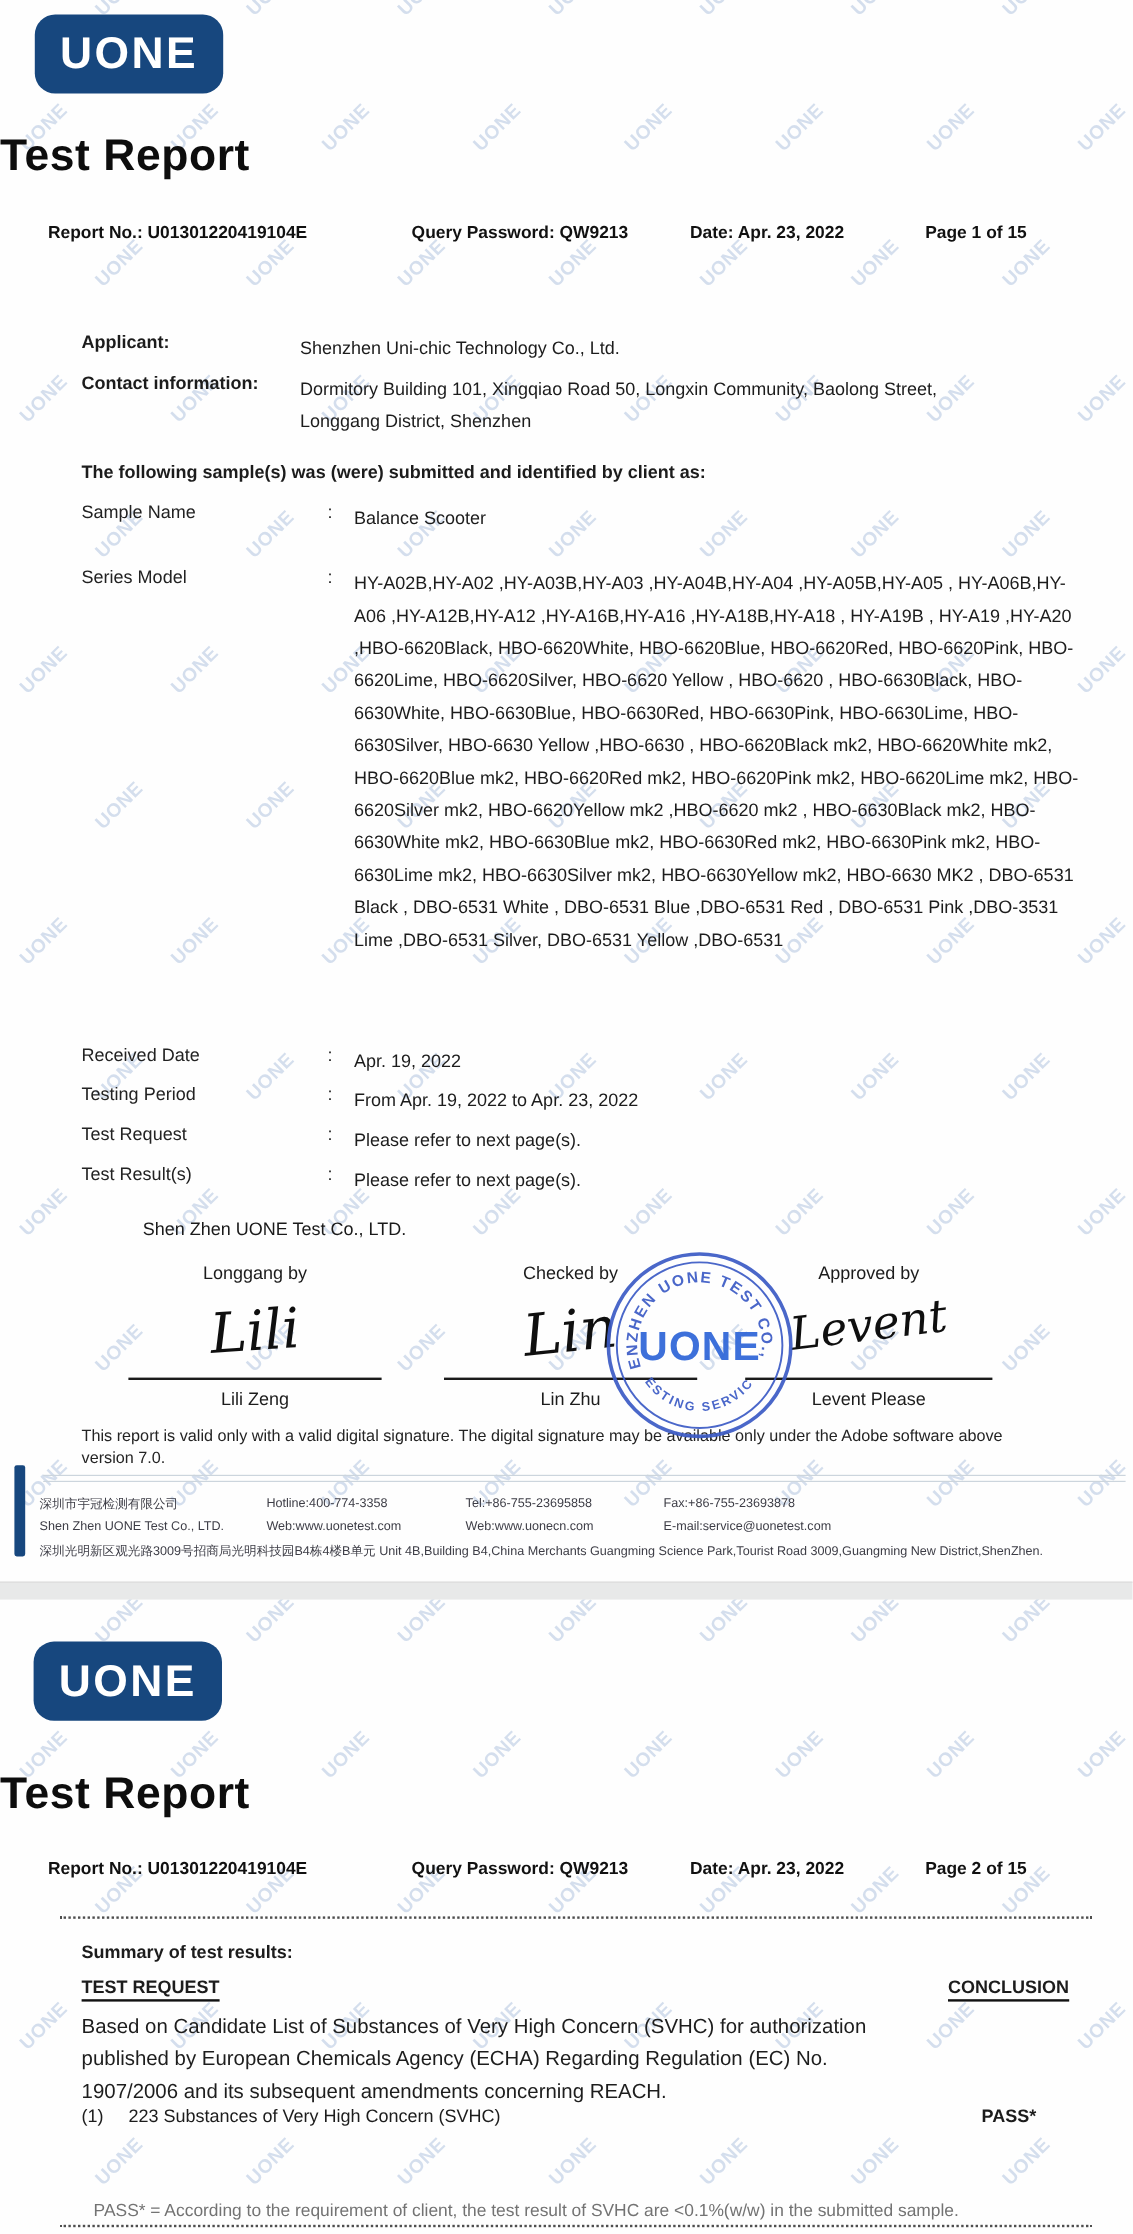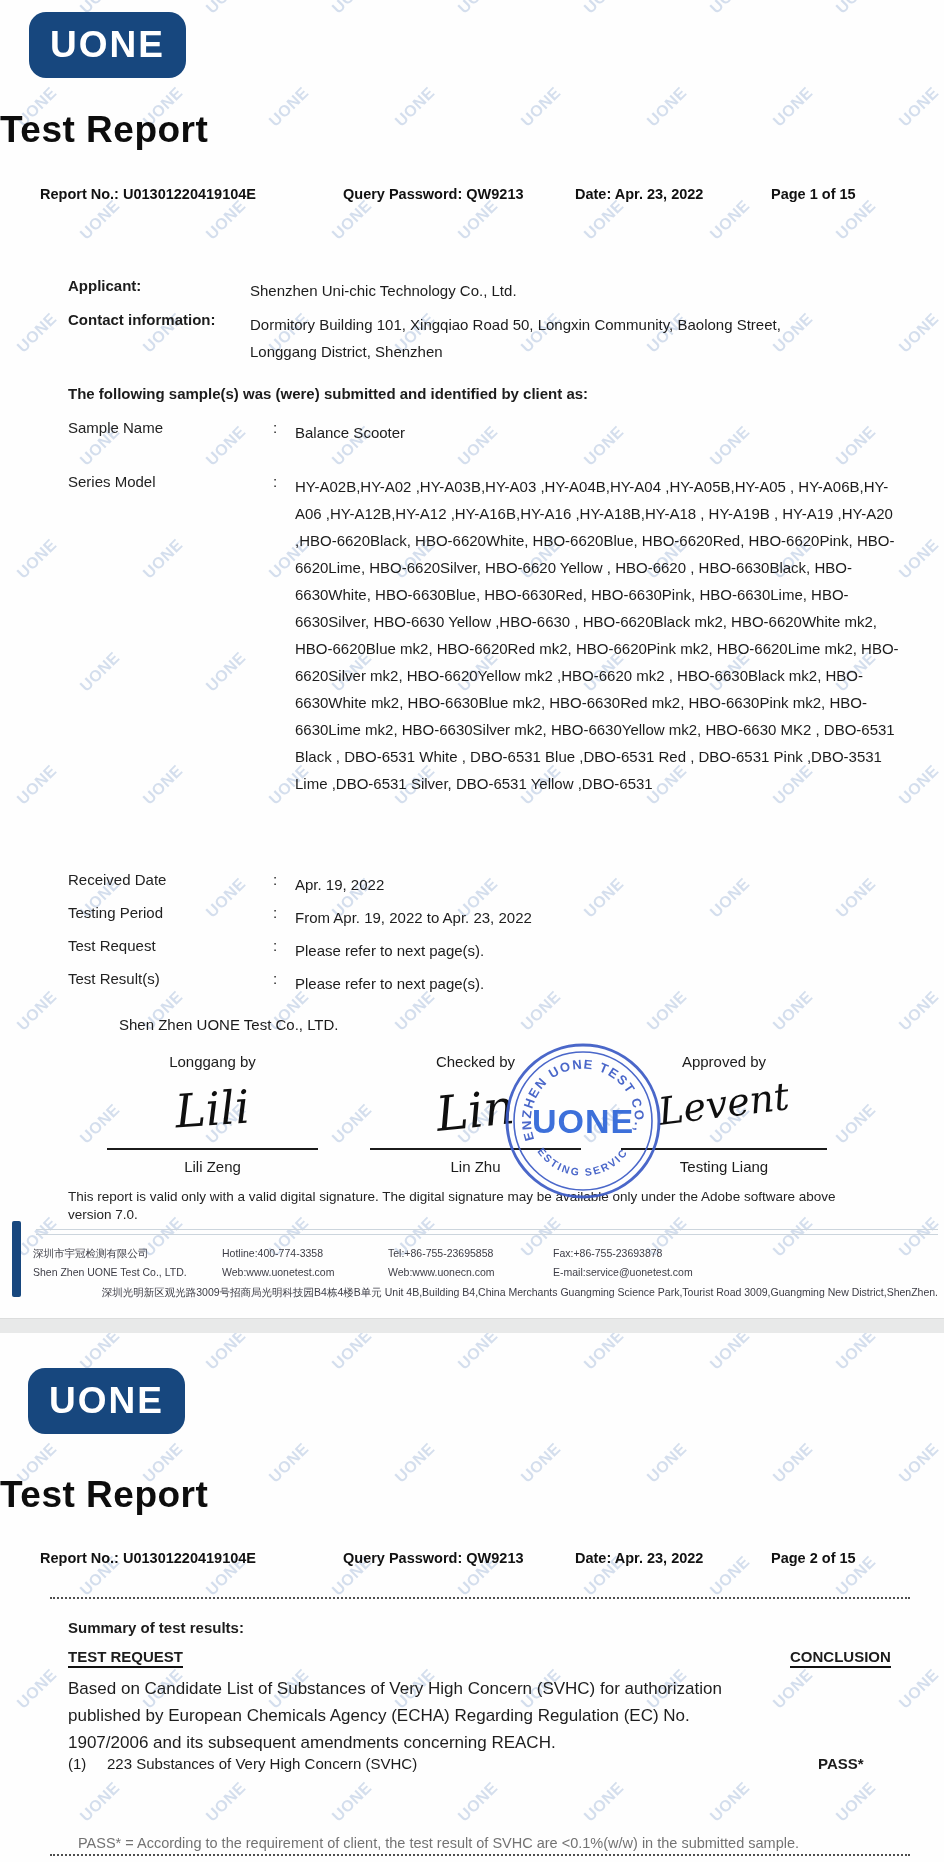--- a/index.html
+++ b/index.html
@@ -70,21 +70,21 @@
   
   .frules { position:absolute; top:1229px; left:36px; width:902px; height:6px;
     border-top:1px solid #ccd5dd; border-bottom:1px solid #ccd5dd; }
   .fbar { position:absolute; top:1221px; left:12px; width:9px; height:76px;
     background:#17477e; border-radius:2px; }
   .frow { position:absolute; left:0; width:944px; height:14px; font-size:10.5px; color:#3d3d46; }
   #frow1 { top:1247px; } #frow2 { top:1266px; }
   .frow span { position:absolute; top:0; white-space:nowrap; }
   .fc1 { left:33px; } .fc2 { left:183px;margin-left:39px; } .fc3 { left:388px; } .fc4 { left:553px; }
   .faddr { position:absolute; top:1286px; left:33px; width:905px; font-size:10.5px;
-    color:#3d3d46; white-space:nowrap; overflow:hidden;text-align:right; }
+    color:#3d3d46; white-space:nowrap; overflow:hidden; }
   
   .dotted { position:absolute; left:50px; width:860px; height:0; border-top:2px dotted #4e4e4e; }
   #dot-top { top:264px; } #dot-bottom { top:521px; }
   .summary { position:absolute; top:286px; left:68px; font-size:15px; font-weight:bold; }
   .colhead { position:absolute; top:315px; font-size:15px; font-weight:bold;
     border-bottom:2px solid #111; padding-bottom:1px; }
   #col-req { left:68px; } #col-con { left:790px; }
   .para { position:absolute; top:342px; left:68px; width:680px; font-size:17px;
     line-height:27px; color:#1d1d1d; }
   .item-no   { position:absolute; top:422px; left:68px;  font-size:15px; }
@@ -271,21 +271,21 @@
     <div class="sig-role c2">Checked by</div>
     <div class="sig-role c3">Approved by</div>
     <div class="sig-script-box c1" id="sig-s1"><span class="sig-script">Lili</span></div>
     <div class="sig-script-box c2" id="sig-s2"><span class="sig-script">Lin</span></div>
     <div class="sig-script-box c3" id="sig-s3"><span class="sig-script">Levent</span></div>
     <div class="sig-line c1"></div>
     <div class="sig-line c2"></div>
     <div class="sig-line c3"></div>
     <div class="sig-name c1">Lili Zeng</div>
     <div class="sig-name c2">Lin Zhu</div>
-    <div class="sig-name c3">Testing Liang</div>
+    <div class="sig-name c3">Levent Please</div>
 
     <svg class="stamp" viewBox="-81 -81 162 162">
       <circle r="76" fill="none" stroke="#3d5cc6" stroke-width="3"></circle>
       <circle r="69" fill="none" stroke="#3d5cc6" stroke-width="1.6"></circle>
       <path id="arcTop" d="M -50 14 A 52 52 0 1 1 50 14" fill="none"></path>
       <path id="arcBot" d="M -46 30 A 55 55 0 0 0 46 30" fill="none"></path>
       <text font-size="13" font-weight="bold" fill="#3d5cc6" letter-spacing="1.5" font-family="Liberation Sans, sans-serif">
         <textPath href="#arcTop" startOffset="50%" text-anchor="middle">SHENZHEN UONE TEST CO.,LTD</textPath>
       </text>
       <text font-size="10.5" font-weight="bold" fill="#3d5cc6" letter-spacing="2" font-family="Liberation Sans, sans-serif">

